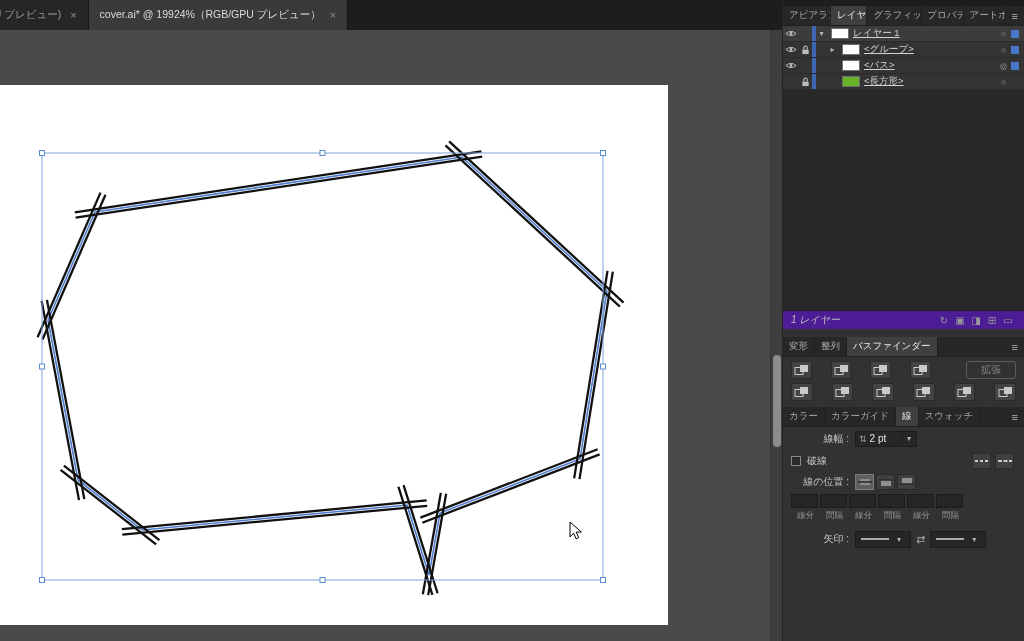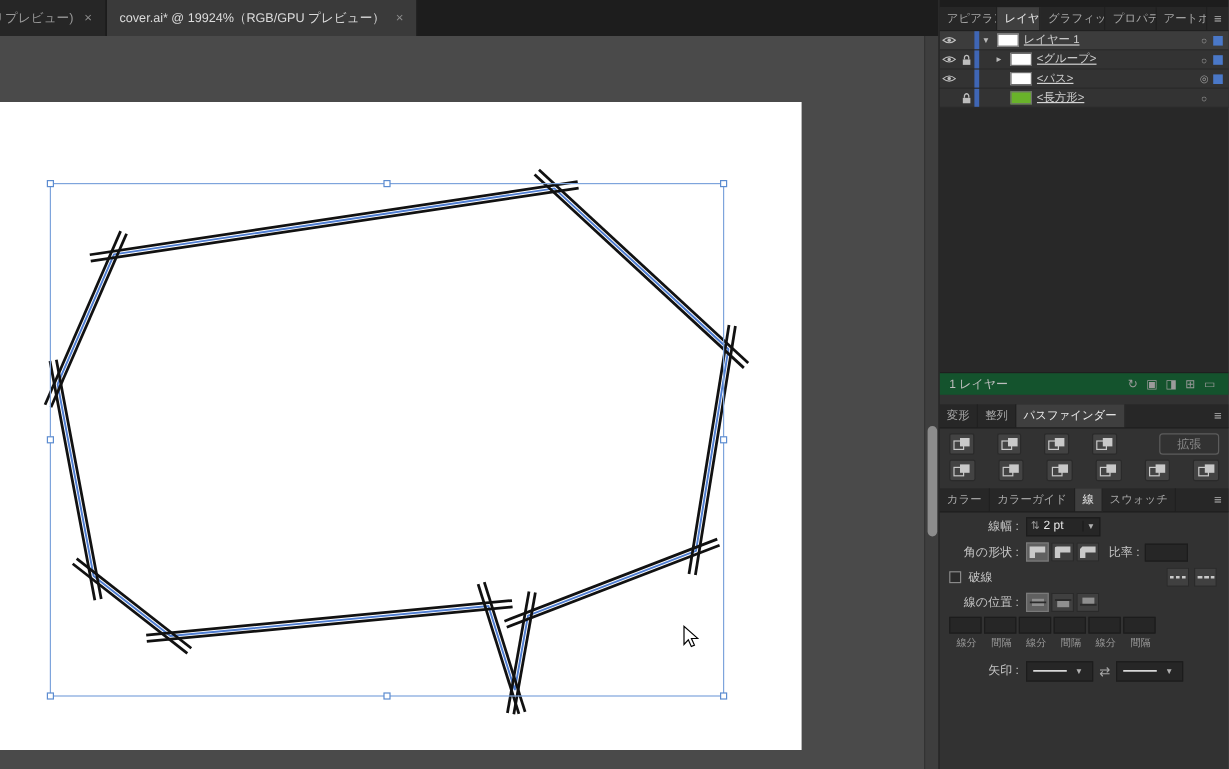--- a/index.html
+++ b/index.html
@@ -33,21 +33,21 @@
   .lockcol { width:14px; display:flex; justify-content:center; }
   .stripe { width:4px; align-self:stretch; background:#3f66b5; }
   .ind { width:11px; }
   .disc { width:11px; text-align:center; color:#b9b9b9; font-size:8px; }
   .thumb { width:18px; height:11px; background:#fff; border:1px solid #6e6e6e; margin:0 4px; flex:none; }
   .thumb.green { background:#69b32a; }
   .lname { flex:1; overflow:hidden; white-space:nowrap;text-decoration:underline; }
   .ltarget { width:15px; text-align:center; color:#9d9d9d; font-size:8.5px; }
   .lchip { width:8px; height:8px; background:#4a78c8; margin-right:5px; flex:none; }
   .lchip.none { background:transparent; }
-  .lfooter { height:19px; background:#14532d; border-top:1px solid #1f1f1f; display:flex; align-items:center; padding:0 8px; color:#bdbdbd; }
+  .lfooter { height:19px; background:#4c1d95; border-top:1px solid #1f1f1f; display:flex; align-items:center; padding:0 8px; color:#bdbdbd;font-style:italic; }
   .fico { width:16px; text-align:center; color:#9b9b9b; font-size:10px; }
   .spacer8 { height:8px; }
 
   .seclabel { font-size:10px; color:#c6c6c6; padding:6px 8px 0; }
   .btnrow { display:flex; align-items:center; gap:19px; padding:4px 8px 0; }
   .ibtn { width:23px; height:18px; background:#434343; border:1px solid #2a2a2a; border-radius:2px; display:flex; align-items:center; justify-content:center; }
   .expand { margin-left:16px; width:56px; height:18px; border:1px solid #5c5c5c; border-radius:3px; color:#8b8b8b; display:flex; align-items:center; justify-content:center; font-size:10px; }
 
   .colortabs { margin-top:6px; }
 
@@ -348,40 +348,20 @@
     <div class="srow" style="height:23px">
       <span class="slabel">線幅 :</span>
       <span class="wfield">
         <span class="wstep">⇅</span>
         <span class="wval">2 pt</span>
         <span class="wdd">▾</span>
       </span>
     </div>
 
 
-    <div class="srow" style="height:20px">
-      <span class="slabel">角の形状 :</span>
-      <span class="sbtn on">
-          <svg width="14" height="12">
-            <use href="#join-m"></use>
-          </svg>
-        </span>
-      <span class="sbtn">
-          <svg width="14" height="12">
-            <use href="#join-r"></use>
-          </svg>
-        </span>
-      <span class="sbtn">
-          <svg width="14" height="12">
-            <use href="#join-b"></use>
-          </svg>
-        </span>
-      <span style="margin-left:6px">比率 :</span>
-      <span class="ratio"></span>
-    </div>
 
     <div class="srow" style="height:22px">
       <span class="chk"></span>
       <span>破線</span>
       <span class="dashbtns">
         <span class="sbtn">
             <svg width="16" height="10">
               <use href="#dashA"></use>
             </svg>
           </span>

